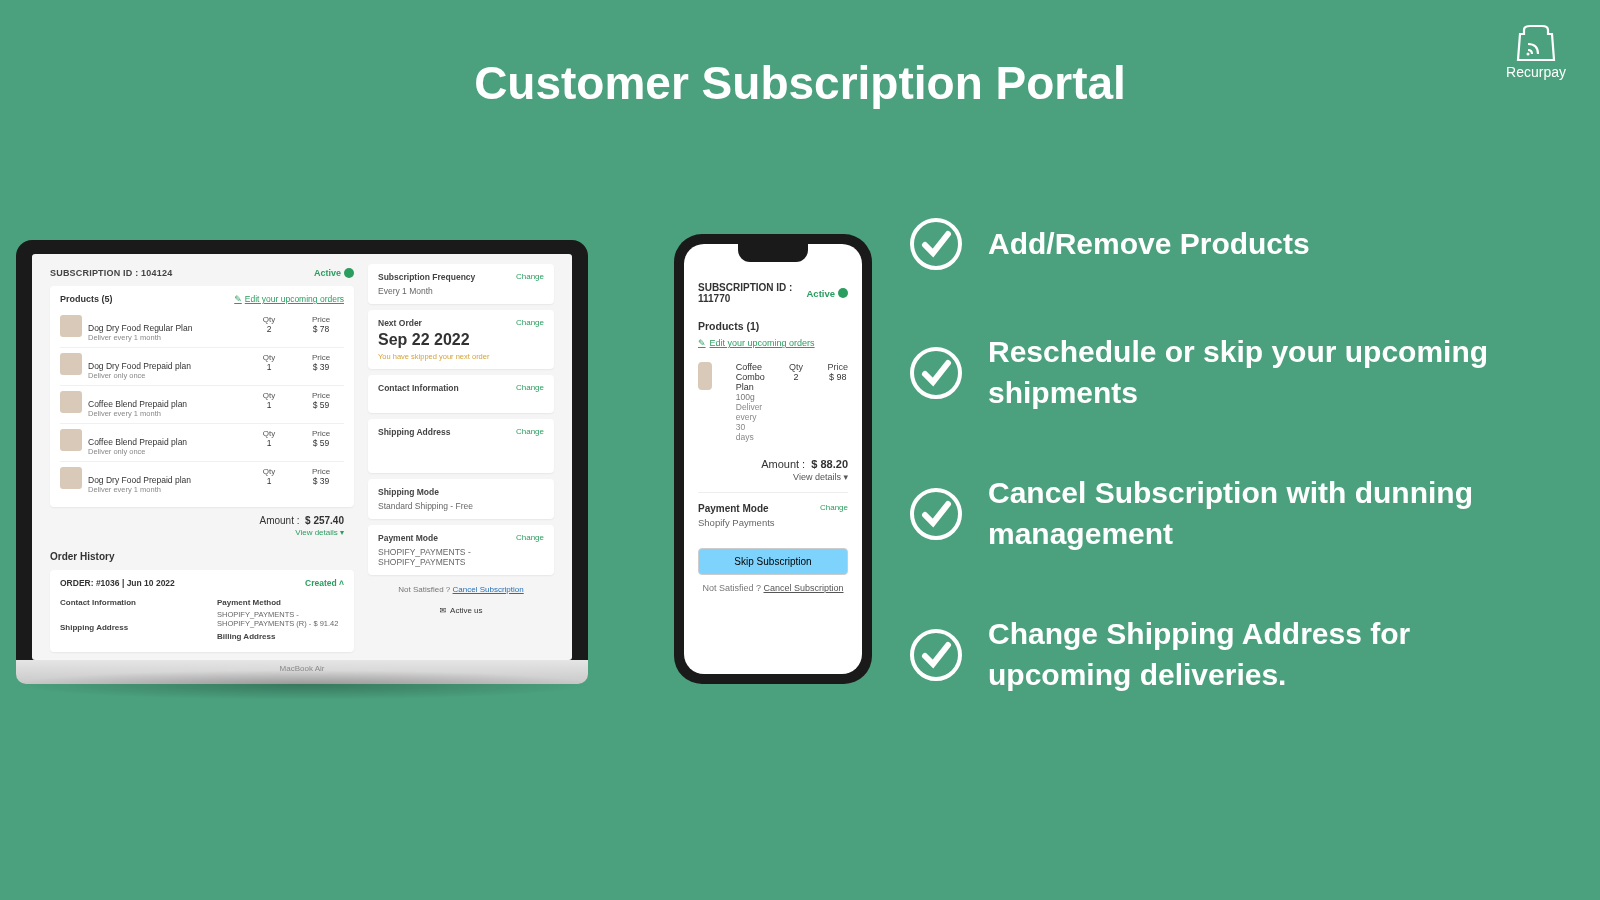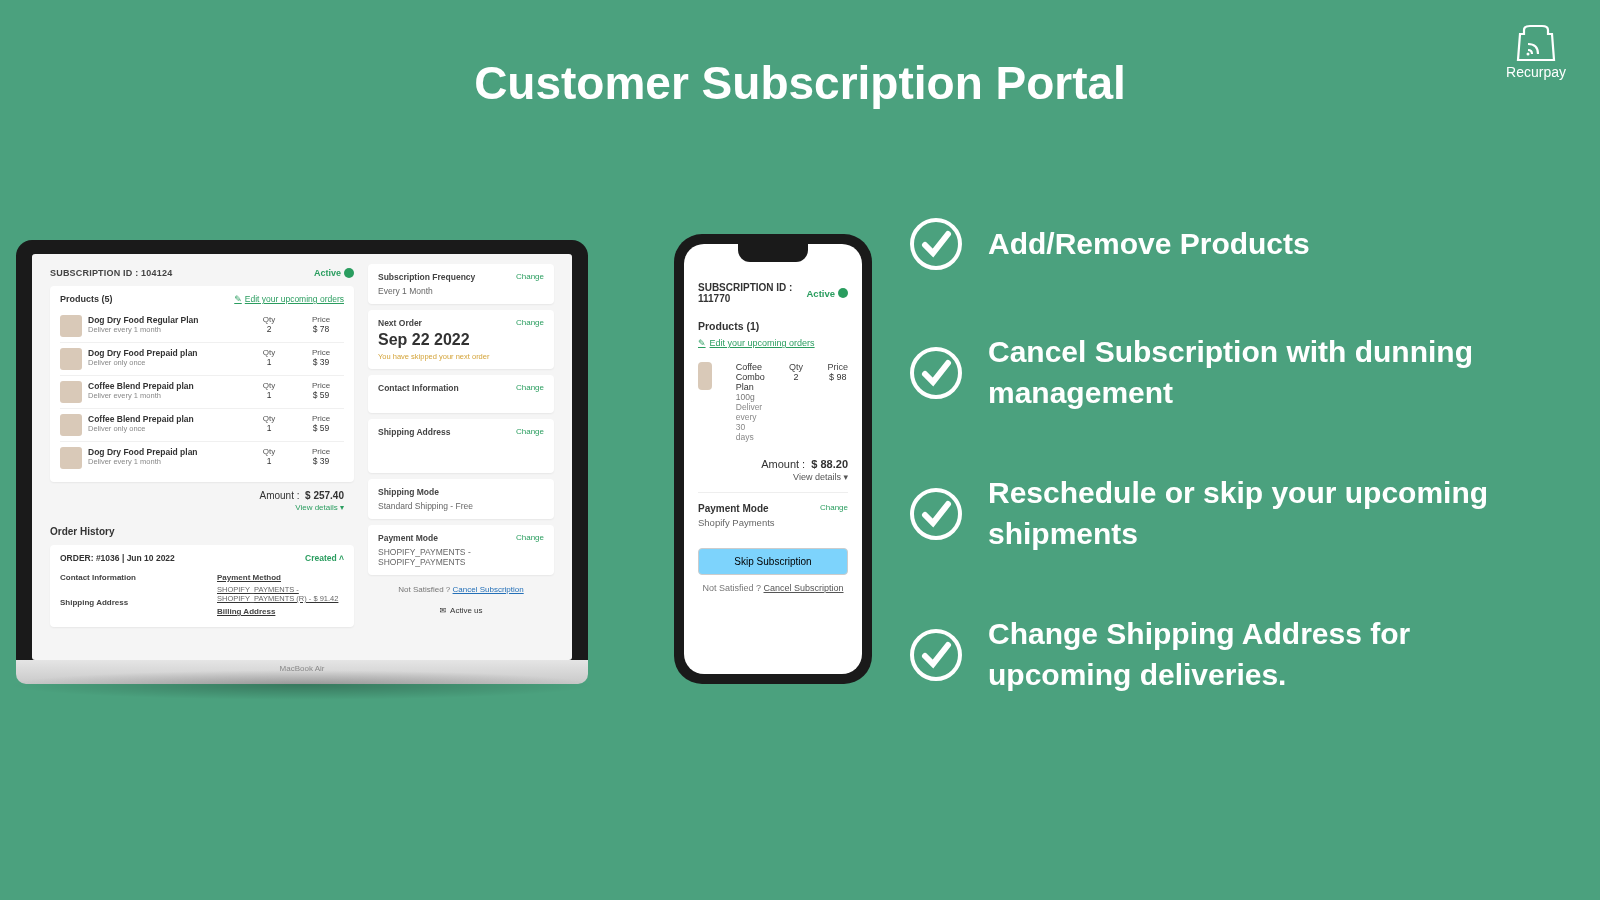--- a/index.html
+++ b/index.html
@@ -30,37 +30,37 @@
 .card { background:#fff; border-radius:4px; padding:8px 10px; box-shadow:0 1px 2px rgba(0,0,0,0.06); }
 .card-h { display:flex; justify-content:space-between; align-items:center; margin-bottom:6px; }
 .card-title-sm { font-weight:600; font-size:9px; }
 .edit-link { color:#2a9d5f; text-decoration:underline; font-size:8.5px; display:flex; align-items:center; gap:3px; }
 .pencil { color:#2a9d5f; font-size:9px; }
 
 .prod-row { display:flex; align-items:flex-start; gap:6px; padding:5px 0; border-bottom:1px solid #f0f0f0; }
 .prod-row:last-child { border-bottom:none; }
 .thumb { width:22px; height:22px; border-radius:3px; background:#d9c9b8; flex-shrink:0; }
 .prod-info { flex:1; }
-.prod-name { font-size:8.5px; font-weight:700; color:#333; }
+.prod-name { font-size:8.5px; font-weight:400; color:#333;margin-top:8px; }
 .prod-sub { font-size:7.5px; color:#888; }
 .prod-col { width:46px; text-align:center; }
 .col-label { font-size:8px; color:#555; }
 .col-val { font-size:8.5px; color:#333; }
 
 .amount-row { text-align:right; padding:8px 10px 2px; font-size:10px; }
 .amount-row b { font-weight:700; }
 .view-det { text-align:right; font-size:8px; color:#2a9d5f; padding-right:10px; cursor:pointer; }
 
 .order-hist-title { font-size:10px; font-weight:600; padding:14px 0 8px; }
 .order-block { background:#fff; border-radius:4px; padding:8px 10px; box-shadow:0 1px 2px rgba(0,0,0,0.06); }
 .order-head { display:flex; justify-content:space-between; font-size:8.5px; font-weight:600; padding-bottom:6px; }
 .created { color:#2a9d5f; }
 .order-cols { display:flex; gap:30px; font-size:8px; }
 .order-col-l { flex:1; }
-.order-col-r { flex:1;text-decoration:underline; }
+.order-col-r { flex:1; }
 .order-label { font-weight:600; color:#444; margin-bottom:3px; margin-top:4px; }
 .order-val { color:#666; font-size:7.5px; }
 
 .side-card { background:#fff; border-radius:4px; padding:8px 10px; box-shadow:0 1px 2px rgba(0,0,0,0.06); }
 .side-h { display:flex; justify-content:space-between; align-items:flex-start; }
 .side-label { font-size:8.5px; font-weight:600; color:#444; }
 .change { color:#2a9d5f; font-size:8px; cursor:pointer; }
 .side-val { font-size:8.5px; color:#666; margin-top:4px; }
 .next-date { font-size:16px; font-weight:700; color:#333; margin-top:3px; }
 .skip-note { font-size:7.5px; color:#d4a43a; margin-top:3px; }
@@ -339,28 +339,28 @@
           <circle class="check-circle" cx="28" cy="28" r="24"></circle>
           <path d="M17 29 L25 37 L40 18" stroke="#fff" stroke-width="6" fill="none" stroke-linecap="round"></path>
         </svg></div>
     <div class="feat-text">Add/Remove Products</div>
   </div>
   <div class="feat">
     <div class="feat-icon"><svg viewBox="0 0 56 56">
           <circle class="check-circle" cx="28" cy="28" r="24"></circle>
           <path d="M17 29 L25 37 L40 18" stroke="#fff" stroke-width="6" fill="none" stroke-linecap="round"></path>
         </svg></div>
-    <div class="feat-text">Cancel Subscription with dunning management</div>
+    <div class="feat-text">Reschedule or skip your upcoming shipments</div>
   </div>
   <div class="feat">
     <div class="feat-icon"><svg viewBox="0 0 56 56">
           <circle class="check-circle" cx="28" cy="28" r="24"></circle>
           <path d="M17 29 L25 37 L40 18" stroke="#fff" stroke-width="6" fill="none" stroke-linecap="round"></path>
         </svg></div>
-    <div class="feat-text">Reschedule or skip your upcoming shipments</div>
+    <div class="feat-text">Cancel Subscription with dunning management</div>
   </div>
   <div class="feat">
     <div class="feat-icon"><svg viewBox="0 0 56 56">
           <circle class="check-circle" cx="28" cy="28" r="24"></circle>
           <path d="M17 29 L25 37 L40 18" stroke="#fff" stroke-width="6" fill="none" stroke-linecap="round"></path>
         </svg></div>
     <div class="feat-text">Change Shipping Address for upcoming deliveries.</div>
   </div>
 </div>
 

